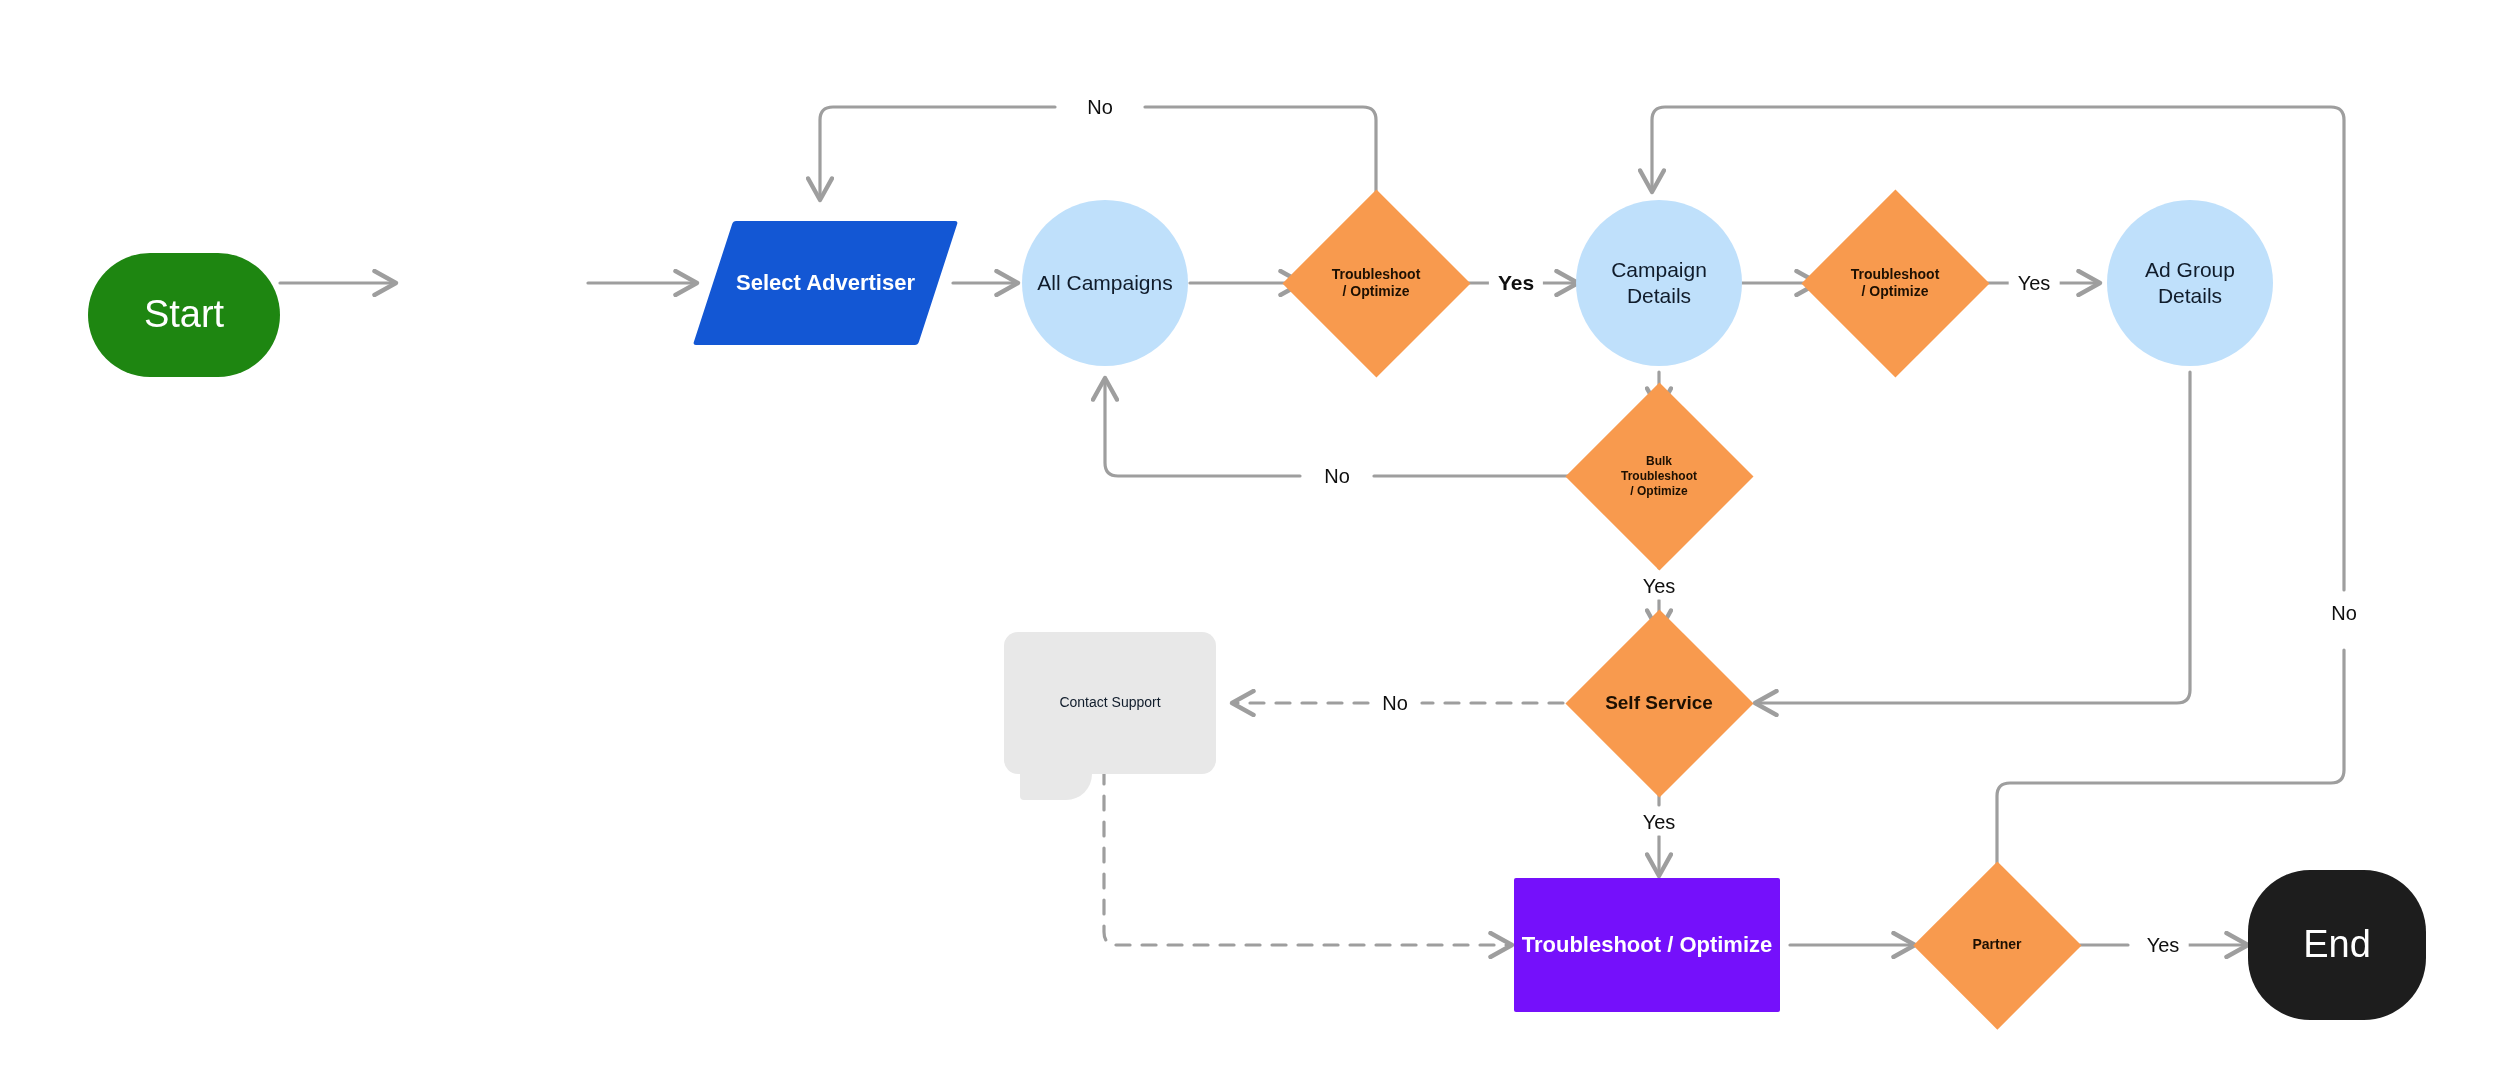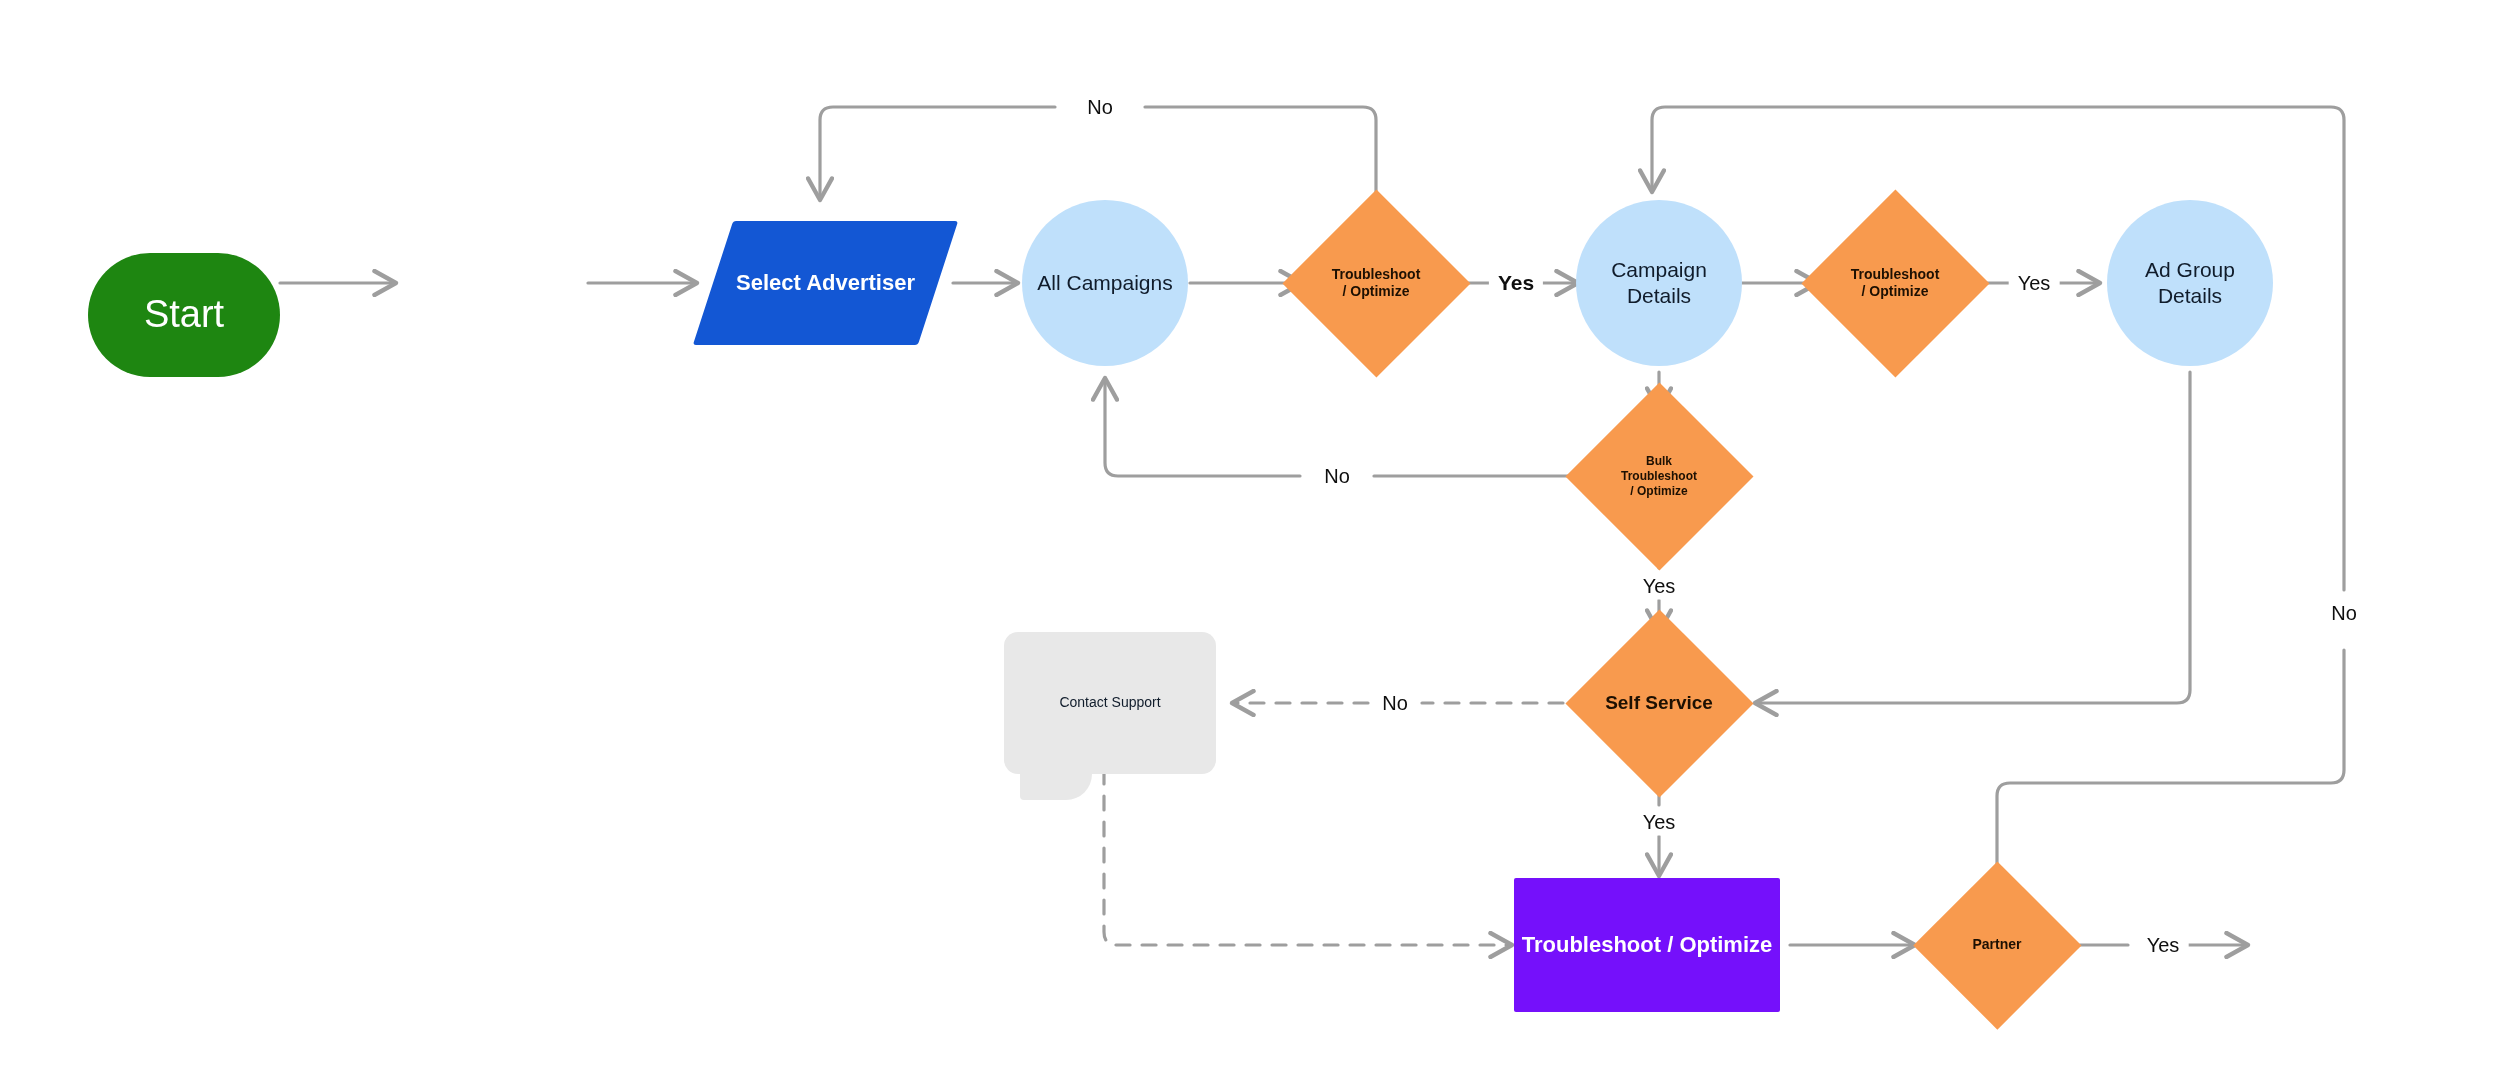--- a/index.html
+++ b/index.html
@@ -271,20 +271,23 @@
 
   <div class="node n-proc-purple" style="left:1514px; top:878px; width:266px; height:134px;">
     <span class="node-label">Troubleshoot / Optimize</span>
   </div>
 
   <div class="node n-diamond" style="left:1913px; top:861px; width:168px; height:168px; font-size:14px;">
     <span class="shape"></span>
     <span class="node-label">Partner</span>
   </div>
 
+  <div class="node n-end" style="left:2248px; top:870px; width:178px; height:150px;">
+    <span class="node-label">End</span>
+  </div>
 
   <div class="edge-label" style="left:1100px; top:107px;">No</div>
 
   <div class="edge-label bold" style="left:1516px; top:283px;">Yes</div>
 
   <div class="edge-label" style="left:2034px; top:283px;">Yes</div>
 
   <div class="edge-label" style="left:1337px; top:476px;">No</div>
 
   <div class="edge-label" style="left:1659px; top:586px;">Yes</div>

